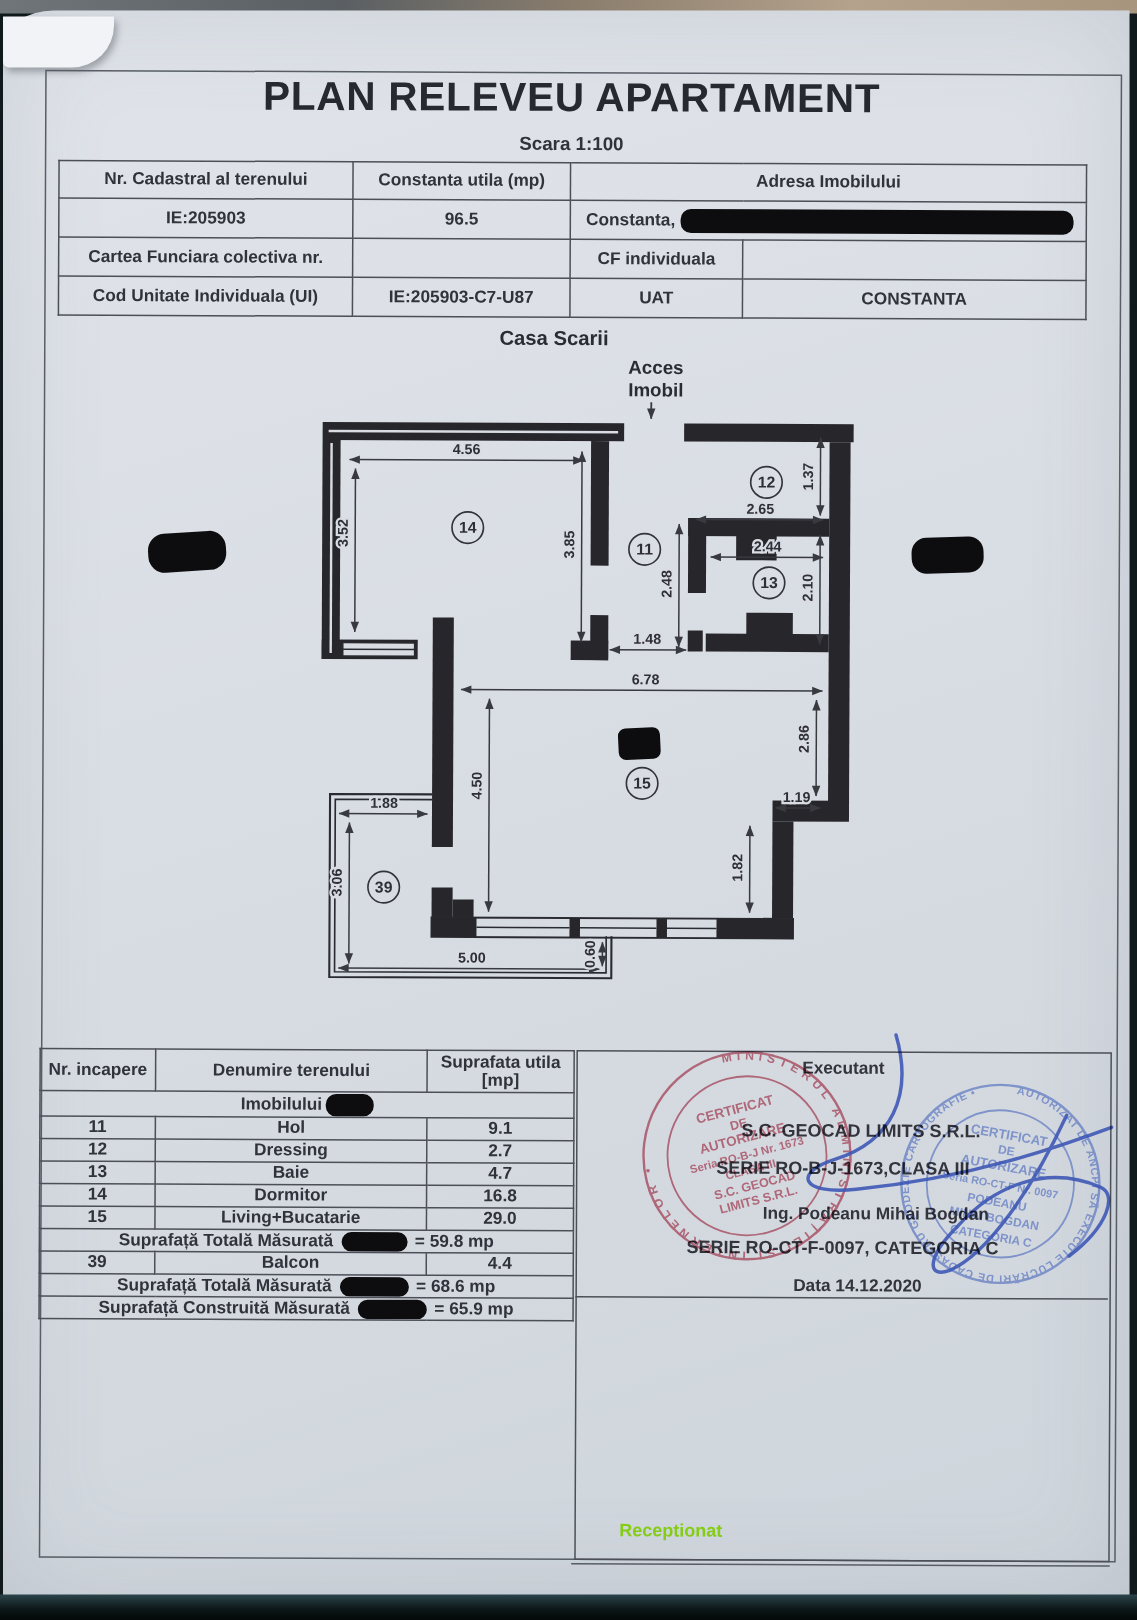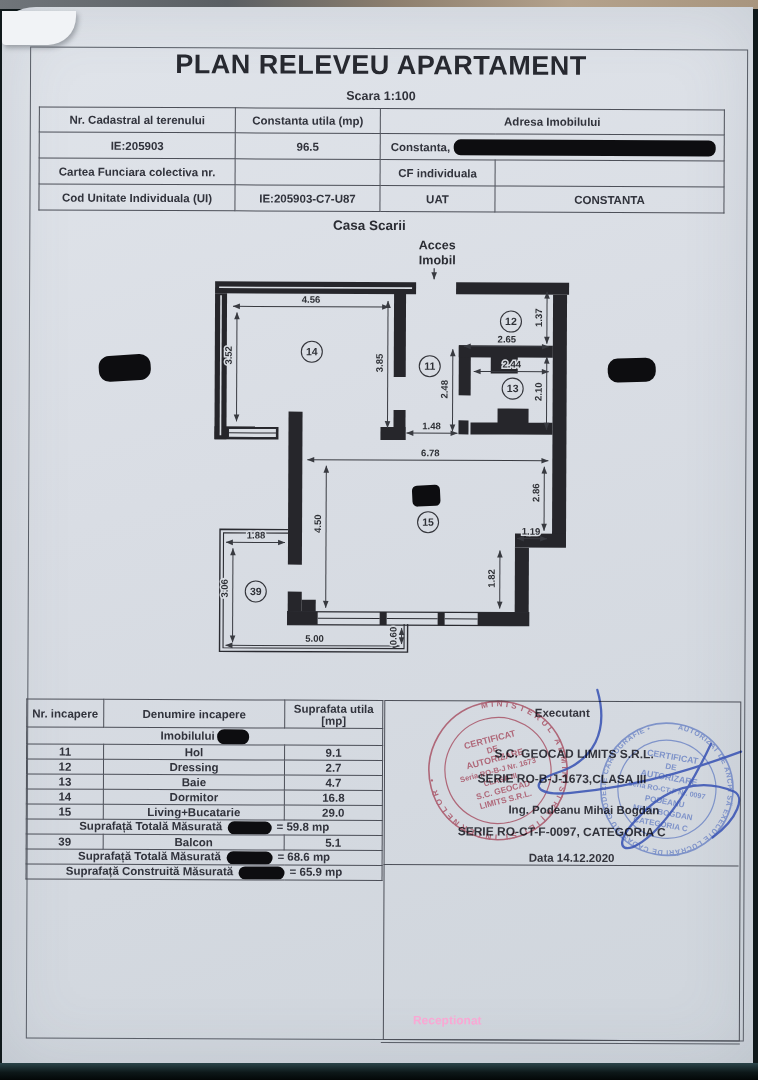--- a/index.html
+++ b/index.html
@@ -56,21 +56,21 @@
     vertical-align:middle;
   }
   .cellflex{display:flex;align-items:center;padding-left:8px;gap:4px;text-align:left;}
   .exec-box{
     position:absolute;left:385px;top:700px;width:355px;height:338px;
     border:1.2px solid #4c4f58;
   }
   .exec-divider{position:absolute;left:385px;top:864px;width:355px;height:0;border-top:1.1px solid #4c4f58;}
   .dbl-bottom{position:absolute;left:383px;top:1042px;width:359px;height:0;border-top:1.3px solid #585d66;}
   .exec-text{position:absolute;left:387px;width:352px;text-align:center;color:#33343c;}
-  .footer-label{position:absolute;font-size:12px;font-weight:700;color:#f9a8d4;}
+  .footer-label{position:absolute;font-size:12px;font-weight:700;color:#84cc16;}
   svg text{font-family:"Liberation Sans", sans-serif;}
   .dt{font-size:9.5px;font-weight:600;fill:#2e3036;text-anchor:middle;
       paint-order:stroke;stroke:#d9dde3;stroke-width:3px;}
   .rt{font-size:10.5px;font-weight:600;fill:#2e3036;text-anchor:middle;}
   .plantxt{font-weight:700;fill:#2a2c33;text-anchor:middle;}
   .wall{fill:#26262b;}
   .wline{stroke:#2a2b31;fill:none;}
   .dim{stroke:#383a40;stroke-width:1;marker-start:url(#arw);marker-end:url(#arw);}
   .stamp-red{fill:#a5485c;}
   .stamp-blue{fill:#6a82c4;}
@@ -246,21 +246,21 @@
 
   <table class="doc room-table">
     <colgroup>
         <col style="width:77px">
         <col style="width:181px">
         <col style="width:98px">
       </colgroup>
     <tbody>
         <tr style="height:28px">
       <td>Nr. incapere</td>
-      <td>Denumire incapere</td>
+      <td>Denumire terenului</td>
       <td style="line-height:12px">
         <span>Suprafata utila</span><br>
         <span>[mp]</span>
       </td>
     </tr>
     <tr style="height:17px">
       <td colspan="3">
         <span>Imobilului</span><span class="blob" style="width:32px;height:15px;margin-left:2px"></span>
       </td>
     </tr>
@@ -292,21 +292,21 @@
     <tr style="height:15px">
       <td colspan="3">
         <span>Suprafață Totală Măsurată</span>
         <span class="blob" style="width:44px;height:13px;margin:0 2px"></span>
         <span>= 59.8 mp</span>
       </td>
     </tr>
     <tr style="height:15px">
       <td>39</td>
       <td>Balcon</td>
-      <td>5.1</td>
+      <td>4.4</td>
     </tr>
     <tr style="height:15px">
       <td colspan="3">
         <span>Suprafață Totală Măsurată</span>
         <span class="blob" style="width:46px;height:13px;margin:0 2px"></span>
         <span>= 68.6 mp</span>
       </td>
     </tr>
     <tr style="height:15px">
       <td colspan="3">

